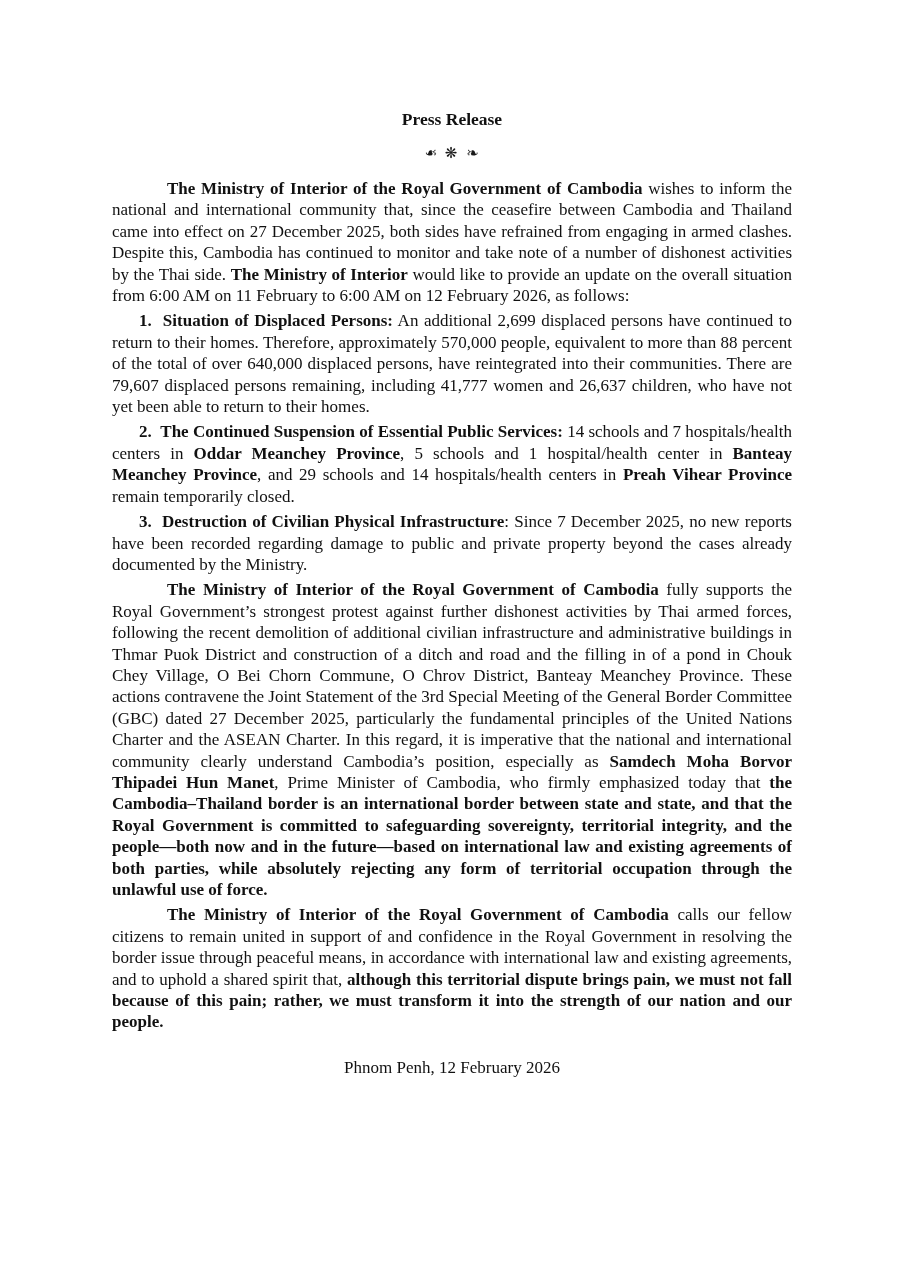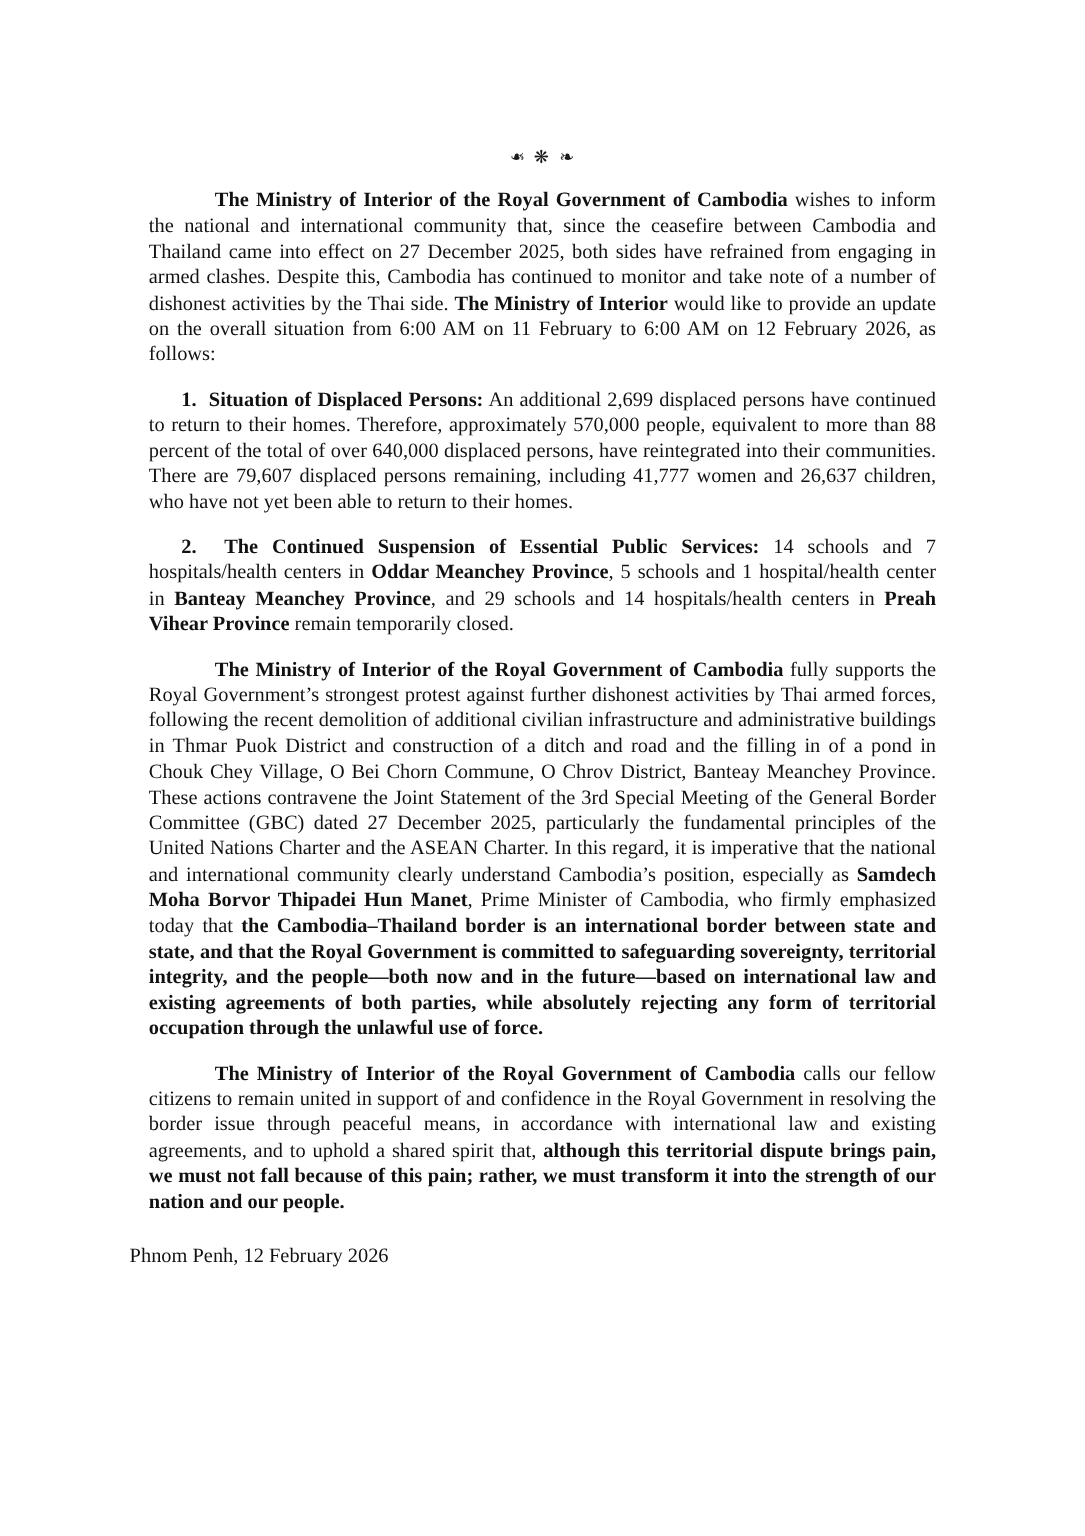--- a/index.html
+++ b/index.html
@@ -37,53 +37,55 @@
     letter-spacing: 2px;
   }
   .ornament .flip {
     display: inline-block;
     transform: scaleX(-1);
   }
   .doc-body {
     margin-top: 14px;
   }
   .para {
-    margin: 16px;
+    margin: 4px;
     font-size: 17px;
     line-height: 21.4px;
     text-align: justify;
     text-justify: inter-word;
   }
   .para.indent-lg { text-indent: 55px; }
   .para.indent-sm { text-indent: 27px; }
   .para strong { font-weight: bold; }
   .dateline {
     margin-top: 24px;
     font-size: 17px;
     line-height: 21.4px;
-    text-align: left;
+    text-align: center;
   }
 </style>
 </head>
 <body>
 
 <div class="page">
 
   <header class="doc-header">
+    <h1 class="title-line">Press Release</h1>
     <div class="ornament">
       <span class="flip">❧</span>
       <span>❋</span>
       <span>❧</span>
     </div>
   </header>
 
   <main class="doc-body" id="doc-body">
       <p class="para indent-lg"><strong>The Ministry of Interior of the Royal Government of Cambodia</strong><span> wishes to inform the national and international community that, since the ceasefire between Cambodia and Thailand came into effect on 27 December 2025, both sides have refrained from engaging in armed clashes. Despite this, Cambodia has continued to monitor and take note of a number of dishonest activities by the Thai side. </span><strong>The Ministry of Interior</strong><span> would like to provide an update on the overall situation from 6:00 AM on 11 February to 6:00 AM on 12 February 2026, as follows:</span></p>
       <p class="para indent-sm"><strong>1.&nbsp;&nbsp;Situation of Displaced Persons:</strong><span> An additional 2,699 displaced persons have continued to return to their homes. Therefore, approximately 570,000 people, equivalent to more than 88 percent of the total of over 640,000 displaced persons, have reintegrated into their communities. There are 79,607 displaced persons remaining, including 41,777 women and 26,637 children, who have not yet been able to return to their homes.</span></p>
       <p class="para indent-sm"><strong>2.&nbsp;&nbsp;The Continued Suspension of Essential Public Services:</strong><span> 14 schools and 7 hospitals/health centers in </span><strong>Oddar Meanchey Province</strong><span>, 5 schools and 1 hospital/health center in </span><strong>Banteay Meanchey Province</strong><span>, and 29 schools and 14 hospitals/health centers in </span><strong>Preah Vihear Province</strong><span> remain temporarily closed.</span></p>
+      <p class="para indent-sm"><strong>3.&nbsp;&nbsp;Destruction of Civilian Physical Infrastructure</strong><span>: Since 7 December 2025, no new reports have been recorded regarding damage to public and private property beyond the cases already documented by the Ministry.</span></p>
       <p class="para indent-lg"><strong>The Ministry of Interior of the Royal Government of Cambodia</strong><span> fully supports the Royal Government’s strongest protest against further dishonest activities by Thai armed forces, following the recent demolition of additional civilian infrastructure and administrative buildings in Thmar Puok District and construction of a ditch and road and the filling in of a pond in Chouk Chey Village, O Bei Chorn Commune, O Chrov District, Banteay Meanchey Province. These actions contravene the Joint Statement of the 3rd Special Meeting of the General Border Committee (GBC) dated 27 December 2025, particularly the fundamental principles of the United Nations Charter and the ASEAN Charter. In this regard, it is imperative that the national and international community clearly understand Cambodia’s position, especially as </span><strong>Samdech Moha Borvor Thipadei Hun Manet</strong><span>, Prime Minister of Cambodia, who firmly emphasized today that </span><strong>the Cambodia–Thailand border is an international border between state and state, and that the Royal Government is committed to safeguarding sovereignty, territorial integrity, and the people—both now and in the future—based on international law and existing agreements of both parties, while absolutely rejecting any form of territorial occupation through the unlawful use of force.</strong></p>
       <p class="para indent-lg"><strong>The Ministry of Interior of the Royal Government of Cambodia</strong><span> calls our fellow citizens to remain united in support of and confidence in the Royal Government in resolving the border issue through peaceful means, in accordance with international law and existing agreements, and to uphold a shared spirit that, </span><strong>although this territorial dispute brings pain, we must not fall because of this pain; rather, we must transform it into the strength of our nation and our people.</strong></p>
     </main>
 
   <footer>
     <div class="dateline">Phnom Penh, 12 February 2026</div>
   </footer>
 
 </div>
 

